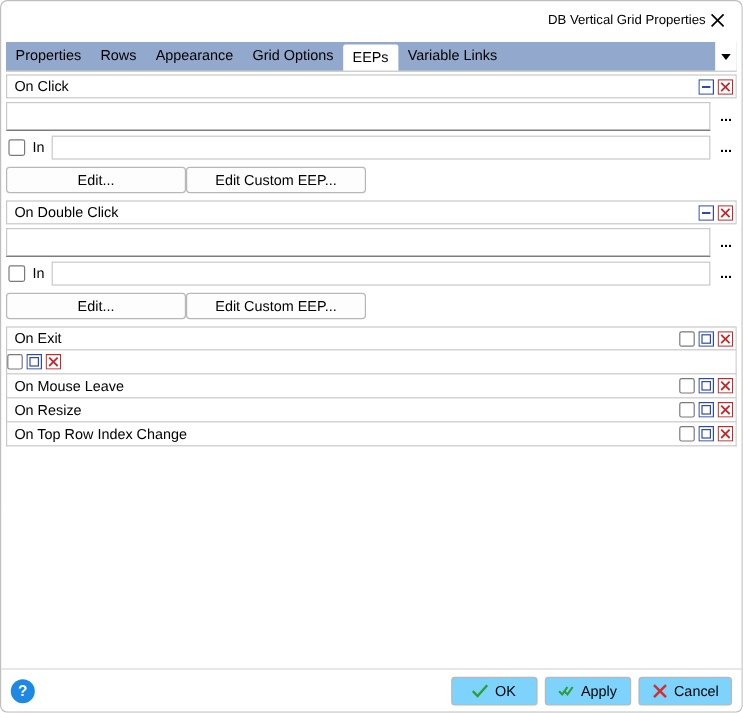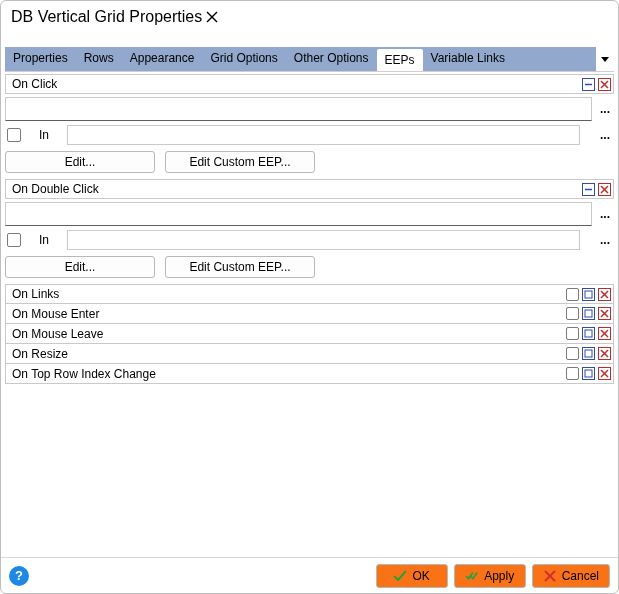--- a/index.html
+++ b/index.html
@@ -17,23 +17,23 @@
     border: 1px solid #bfbfbf;
     border-radius: 6px;
     display: flex;
     flex-direction: column;
     background: #fff;
   }
   
   .titlebar {
     display: flex;
     align-items: center;
-    justify-content: flex-start;
-    padding: 6px 10px 20px 10px;
-    font-size: 16px;
+    justify-content: flex-end;
+    padding: 6px 10px 8px 10px;
+    font-size: 11px;
   }
   .title-text { }
   .close-btn {
     width: 20px; height: 20px;
     display: flex; align-items: center; justify-content: center;
     cursor: default;
   }
   .close-btn svg { width: 12px; height: 12px; }
   
   .tabbar {
@@ -111,40 +111,39 @@
     width: 18px; height: 14px;
     display: flex; align-items: center; justify-content: center;
     font-weight: bold;
     letter-spacing: 0;
     font-size: 12px;
     cursor: default;
   }
   .in-row {
     display: flex;
     align-items: center;
-    gap: 16px;
+    gap: 4px;
     margin-top: 4px;
   }
   .checkbox {
     width: 14px; height: 14px;
     border: 1px solid #7a7a7a;
     border-radius: 2px;
     background: #fff;
     margin-left: 2px;
   }
   .in-label { margin-left: 2px; margin-right: 2px; }
   .in-input {
     flex: 1;
     height: 20px;
     border: 1px solid #c9c9c9;
     background: #fff;
   }
   .btn-row {
     display: flex;
-    gap: 10px;
     margin-top: 6px;
     margin-bottom: 6px;
   }
   .std-btn {
     width: 150px;
     height: 22px;
     border: 1px solid #b8b8b8;
     border-radius: 3px;
     background: #fdfdfd;
     display: flex; align-items: center; justify-content: center;
@@ -185,21 +184,21 @@
     font-weight: bold;
     font-size: 13px;
   }
   .footer-spacer { flex: 1; }
   .footer-btn {
     height: 24px;
     min-width: 72px;
     padding: 0 10px;
     border: 1px solid #b8b8b8;
     border-radius: 3px;
-    background: #f97316;
+    background: #7dd3fc;
     display: flex; align-items: center; justify-content: center;
     gap: 5px;
     margin-left: 6px;
     font-size: 12px;
     cursor: default;
   }
   .footer-btn svg { width: 14px; height: 12px; }
 </style>
 </head>
 <body>
@@ -214,21 +213,20 @@
         <line x1="11" y1="1" x2="1" y2="11" stroke="#000" stroke-width="1.4"></line>
       </svg>
     </div>
   </div>
 
   <div class="tabbar">
     <div class="tab"><span>Properties</span></div>
     <div class="tab"><span>Rows</span></div>
     <div class="tab"><span>Appearance</span></div>
     <div class="tab"><span>Grid Options</span></div>
-    <div class="tab"><span>Other Options</span></div>
     <div class="tab active"><span>EEPs</span></div>
     <div class="tab"><span>Variable Links</span></div>
     <div class="tab-spacer"></div>
     <div class="tab-menu">
       <svg viewBox="0 0 8 5">
         <path d="M0 0 L4 5 L8 0 Z" fill="#000"></path>
       </svg>
     </div>
   </div>
 
@@ -315,40 +313,39 @@
             <span>Edit...</span>
           </div>
         <div class="std-btn">
             <span>Edit Custom EEP...</span>
           </div>
       </div>
     </div>
 
     <div>
       <div class="evt-collapsed">
-        <span class="evt-label">On Links</span>
+        <span class="evt-label">On Exit</span>
         <div class="row-icons">
           <div class="row-checkbox"></div>
           <div class="hdr-icon">
             <svg viewBox="0 0 13 13">
               <rect x="0.5" y="0.5" width="12" height="12" fill="none" stroke="#2f4aa8"></rect>
               <rect x="3" y="3" width="7" height="7" fill="none" stroke="#2f4aa8"></rect>
             </svg>
           </div>
           <div class="hdr-icon">
             <svg viewBox="0 0 13 13">
               <rect x="0.5" y="0.5" width="12" height="12" fill="none" stroke="#c12a2a"></rect>
               <line x1="3" y1="3" x2="10" y2="10" stroke="#c12a2a" stroke-width="1.5"></line>
               <line x1="10" y1="3" x2="3" y2="10" stroke="#c12a2a" stroke-width="1.5"></line>
             </svg>
           </div>
         </div>
       </div>
       <div class="evt-collapsed">
-        <span class="evt-label">On Mouse Enter</span>
         <div class="row-icons">
           <div class="row-checkbox"></div>
           <div class="hdr-icon">
             <svg viewBox="0 0 13 13">
               <rect x="0.5" y="0.5" width="12" height="12" fill="none" stroke="#2f4aa8"></rect>
               <rect x="3" y="3" width="7" height="7" fill="none" stroke="#2f4aa8"></rect>
             </svg>
           </div>
           <div class="hdr-icon">
             <svg viewBox="0 0 13 13">

